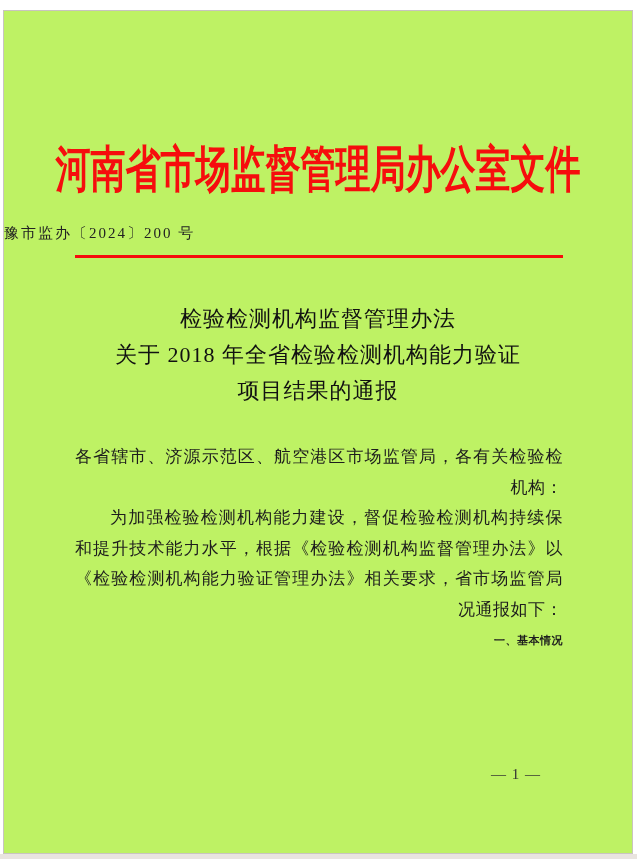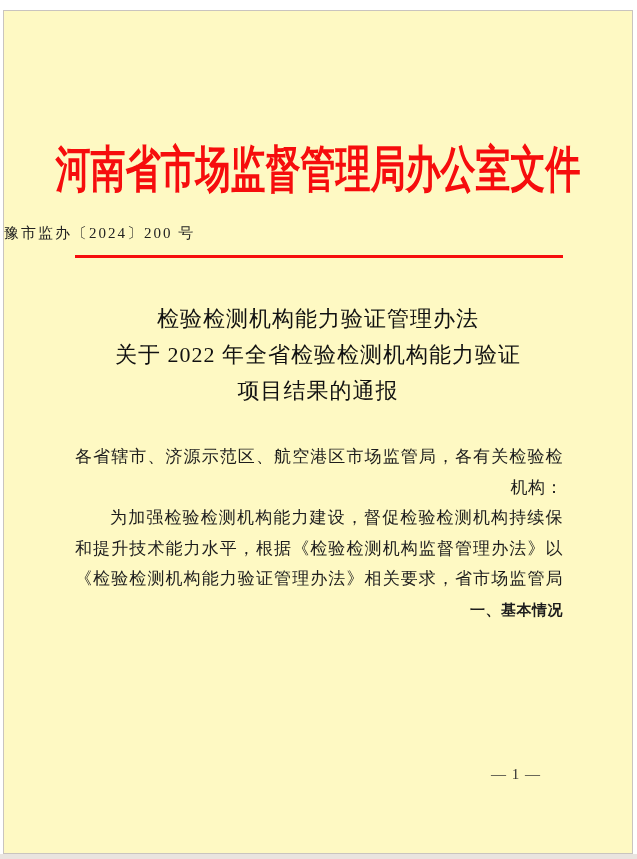--- a/index.html
+++ b/index.html
@@ -7,21 +7,21 @@
     width: 637px; height: 859px;
     position: relative;
     background: #ffffff;
     overflow: hidden;
     font-family: "Liberation Serif", "DejaVu Serif", serif;
   }
   .page {
     position: absolute;
     left: 3px; top: 10px;
     width: 628px; height: 842px;
-    background: #fef9c3;
+    background: #bef264;
     border: 1px solid #c9c4bf;
     box-sizing: content-box;
   }
   .below-strip {
     position: absolute;
     left: 0; top: 854px;
     width: 637px; height: 5px;
     background: #e9e4df;
   }
   .red-header {
@@ -71,23 +71,23 @@
   .line {
     height: 30.6px;
     line-height: 30.6px;
     overflow: hidden;
     letter-spacing: 0.5px;
     text-align: right;
   }
   .fill { text-align: justify; text-align-last: justify; }
   .indent { text-indent: 35px; }
   .hei {
-    font-family: Liberation Sans, sans-serif;
+    font-family: Liberation Mono, monospace;
     font-weight: bold;
-    font-size: 15px;
+    font-size: 11px;
   }
   .page-num {
     position: absolute;
     top: 755px; right: 91px;
     font-size: 15px;
     color: #333333;
     letter-spacing: 1px;
   }
 </style>
 </head>
@@ -95,31 +95,32 @@
 
 <div class="page">
 
   <div class="red-header">河南省市场监督管理局办公室文件</div>
 
   <div class="doc-number">豫市监办〔2024〕200 号</div>
 
   <div class="red-line"></div>
 
   <div class="title">
-    <div>检验检测机构能力验证管理办法</div>
-    <div>关于 2022 年全省检验检测机构能力验证</div>
+    <div>检验检测机构监督管理办法</div>
+    <div>关于 2018 年全省检验检测机构能力验证</div>
     <div>项目结果的通报</div>
   </div>
 
   <div class="body-text">
     <div class="line fill">各省辖市、济源示范区、航空港区市场监管局，各有关检验检测</div>
     <div class="line">机构：</div>
     <div class="line indent fill">为加强检验检测机构能力建设，督促检验检测机构持续保持</div>
     <div class="line fill">和提升技术能力水平，根据《检验检测机构监督管理办法》以及</div>
     <div class="line fill">《检验检测机构能力验证管理办法》相关要求，省市场监管局组</div>
+    <div class="line">况通报如下：</div>
     <div class="line indent hei">一、基本情况</div>
   </div>
 
   <div class="page-num">— 1 —</div>
 
 </div>
 
 <div class="below-strip"></div>
 
 </body></html>

